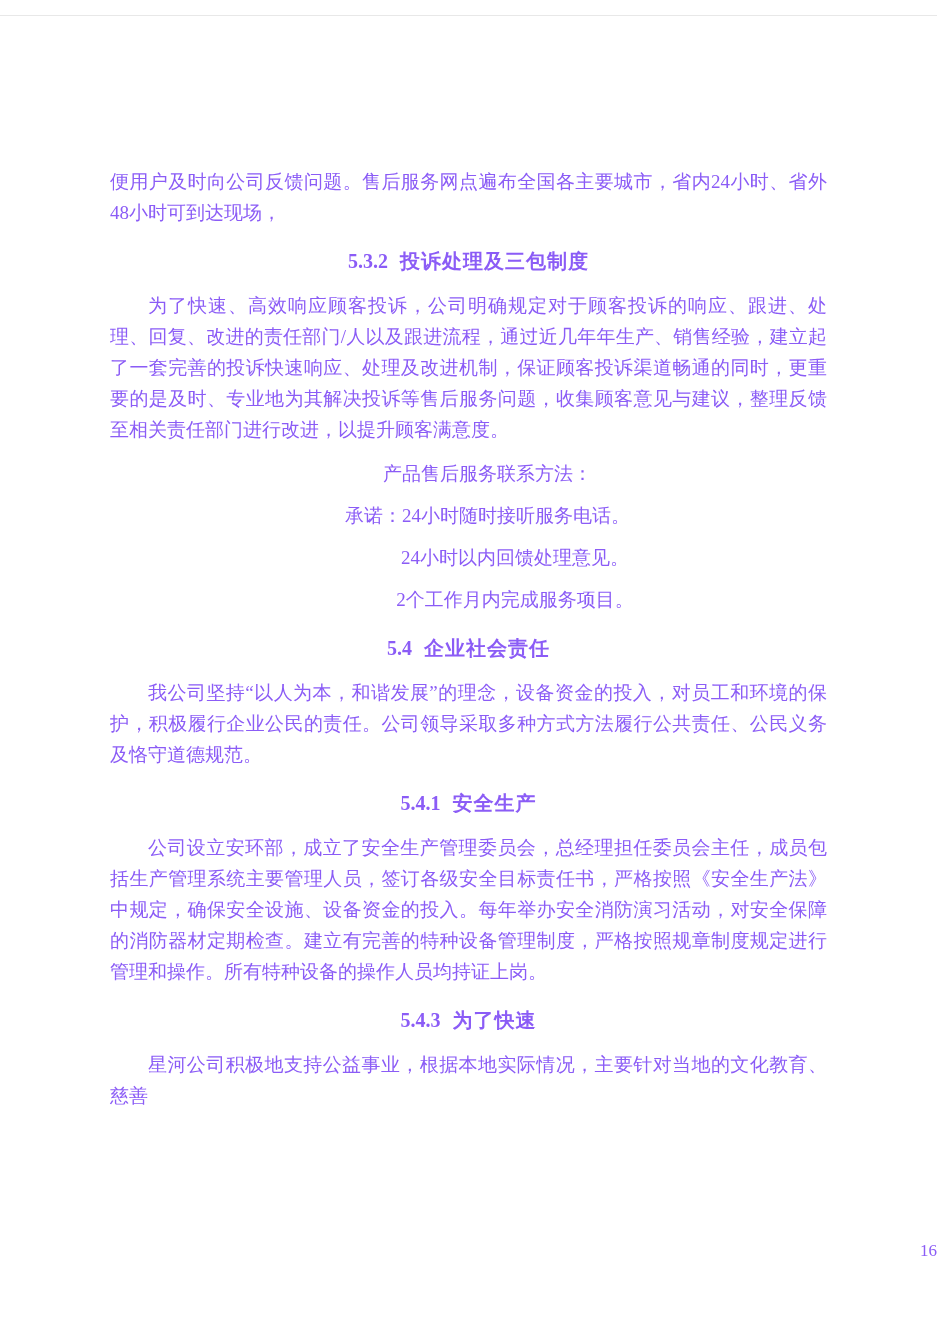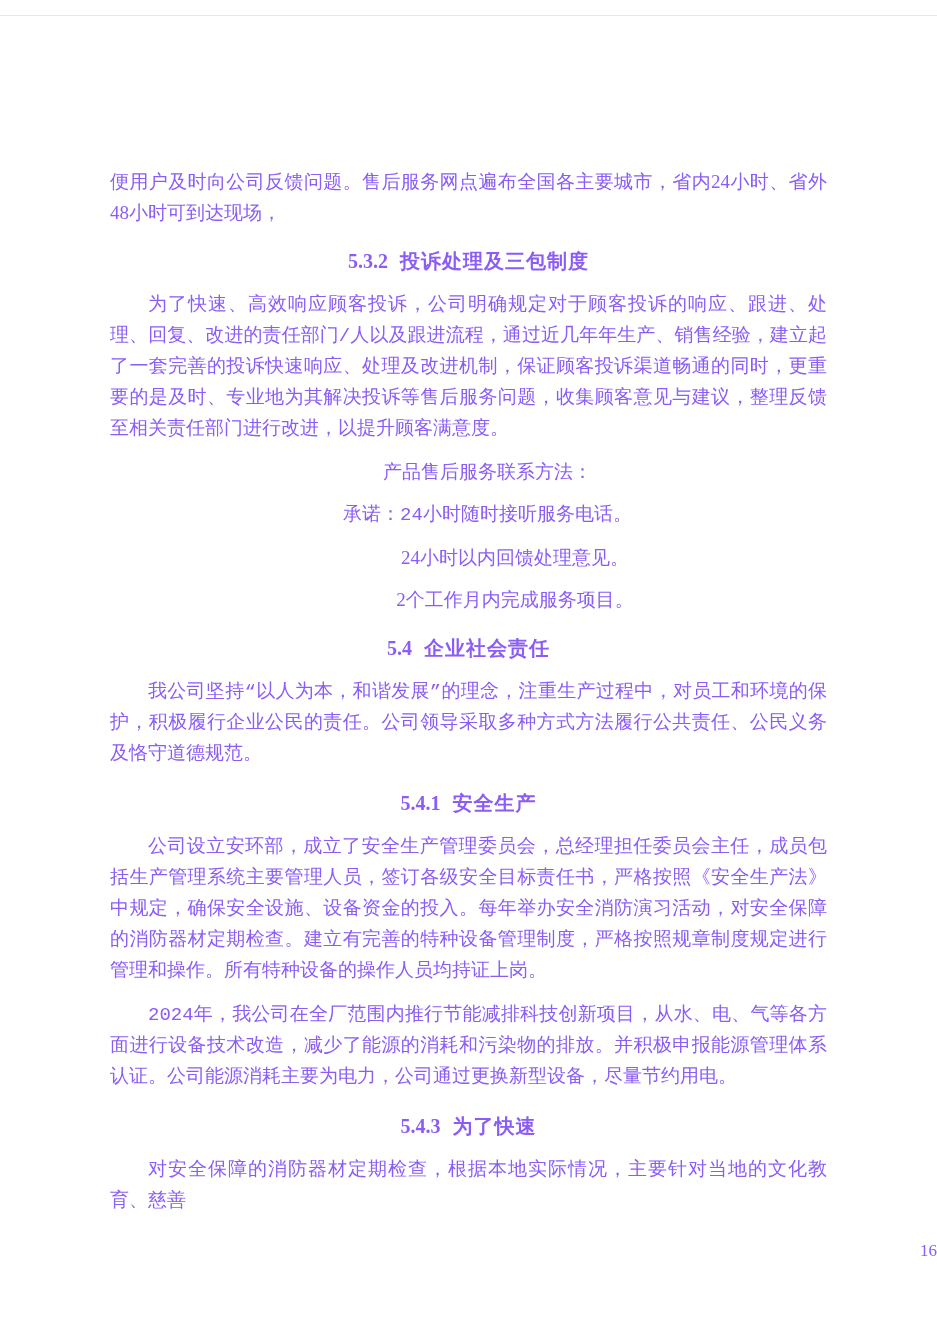--- a/index.html
+++ b/index.html
@@ -30,21 +30,20 @@
     line-height: 31px;
     margin: 13px 0;
     text-align: justify;
     text-justify: inter-ideograph;
   }
   p.first-block {
     margin-top: 0;
   }
   .indent {
     text-indent: 38px;
-    font-family: Liberation Mono, monospace;
   }
   .indent-deep {
     text-indent: 93px;
   }
   .no-indent {
     text-indent: 0;
   }
   p.commit-line {
     margin: 11px 0;
     text-align: center;
@@ -87,32 +86,31 @@
     </h3>
     <p class="body-text indent">为了快速、高效响应顾客投诉，公司明确规定对于顾客投诉的响应、跟进、处理、回复、改进的责任部门/人以及跟进流程，通过近几年年生产、销售经验，建立起了一套完善的投诉快速响应、处理及改进机制，保证顾客投诉渠道畅通的同时，更重要的是及时、专业地为其解决投诉等售后服务问题，收集顾客意见与建议，整理反馈至相关责任部门进行改进，以提升顾客满意度。</p>
     <p class="body-text indent commit-line">产品售后服务联系方法：</p>
     <p class="body-text indent commit-line">承诺：24小时随时接听服务电话。</p>
     <p class="body-text indent-deep commit-line">24小时以内回馈处理意见。</p>
     <p class="body-text indent-deep commit-line">2个工作月内完成服务项目。</p>
 
     <h3 class="section-heading">
       <span class="h-num">5.4</span><span class="h-title">企业社会责任</span>
     </h3>
-    <p class="body-text indent">我公司坚持“以人为本，和谐发展”的理念，注重生产过程中，对员工和环境的保护，积极履行企业公民的责任。公司领导采取多种方式方法履行公共责任、公民义务及恪守道德规范。</p>
+    <p class="body-text indent">我公司坚持“以人为本，和谐发展”的理念，设备资金的投入，对员工和环境的保护，积极履行企业公民的责任。公司领导采取多种方式方法履行公共责任、公民义务及恪守道德规范。</p>
 
     <h3 class="section-heading">
       <span class="h-num">5.4.1</span><span class="h-title">安全生产</span>
     </h3>
     <p class="body-text indent">公司设立安环部，成立了安全生产管理委员会，总经理担任委员会主任，成员包括生产管理系统主要管理人员，签订各级安全目标责任书，严格按照《安全生产法》中规定，确保安全设施、设备资金的投入。每年举办安全消防演习活动，对安全保障的消防器材定期检查。建立有完善的特种设备管理制度，严格按照规章制度规定进行管理和操作。所有特种设备的操作人员均持证上岗。</p>
 
-    <p class="body-text indent">2024年，我公司在全厂范围内推行节能减排科技创新项目，从水、电、气等各方面进行设备技术改造，减少了能源的消耗和污染物的排放。并积极申报能源管理体系认证。公司能源消耗主要为电力，公司通过更换新型设备，尽量节约用电。</p>
 
     <h3 class="section-heading">
       <span class="h-num">5.4.3</span><span class="h-title">为了快速</span>
     </h3>
-    <p class="body-text indent">对安全保障的消防器材定期检查，根据本地实际情况，主要针对当地的文化教育、慈善</p>
+    <p class="body-text indent">星河公司积极地支持公益事业，根据本地实际情况，主要针对当地的文化教育、慈善</p>
 
   </div>
 
   <div class="footer">
     <span>16</span>
   </div>
 </div>
 
 </body></html>

